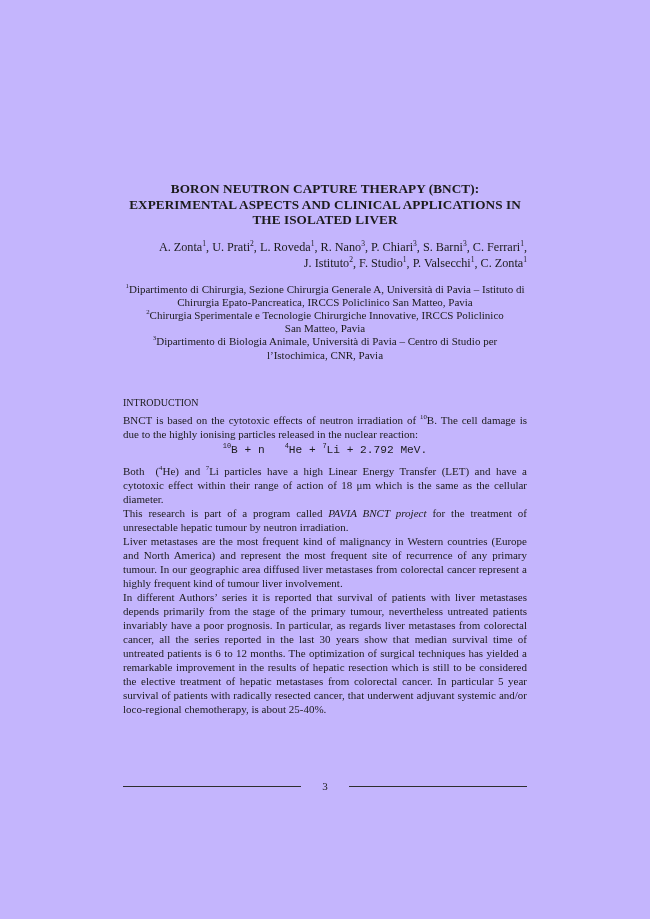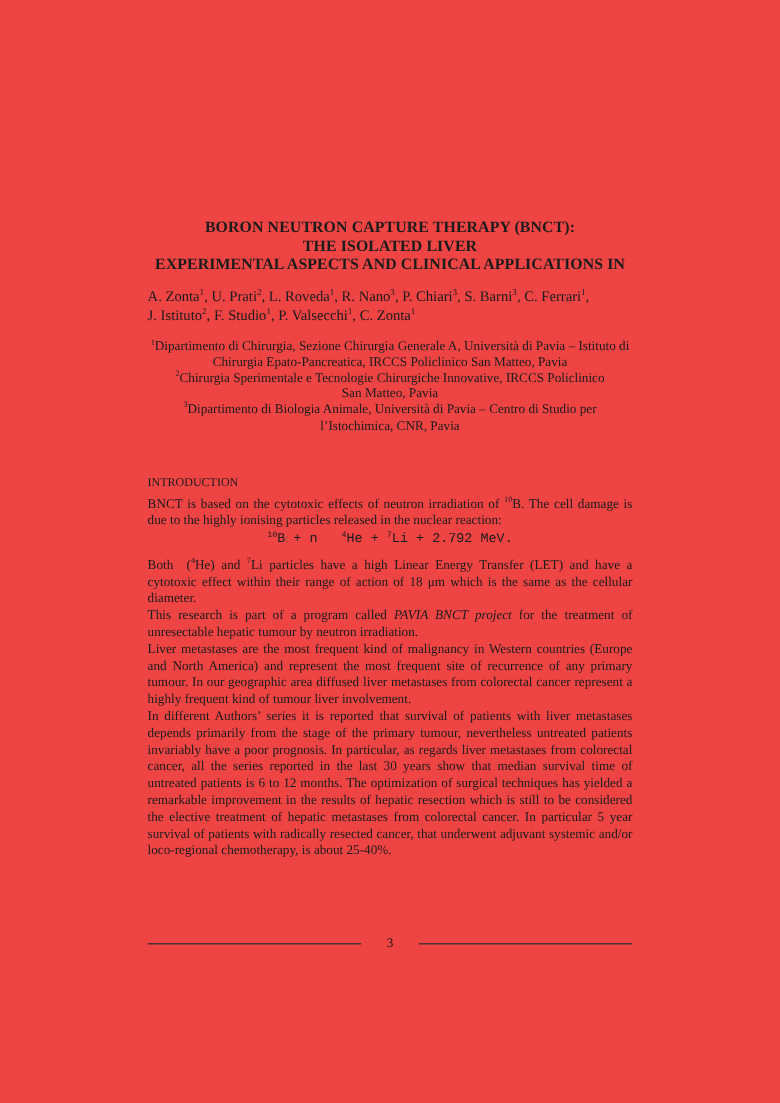--- a/index.html
+++ b/index.html
@@ -5,41 +5,41 @@
   html, body {
     margin: 0;
     padding: 0;
     background: #ffffff;
     overflow: hidden;
   }
   .sheet {
     position: relative;
     width: 650px;
     height: 919px;
-    background: #ef4444;
+    background: #c4b5fd;
     color: #1b1b1b;
     font-family: "Liberation Serif", serif;
   }
   .content {
     position: absolute;
     left: 123px;
     top: 181px;
     width: 404px;
   }
   .title {
     text-align: center;
     font-weight: bold;
     font-size: 13.2px;
     line-height: 15.5px;
     letter-spacing: 0.1px;
   }
   .title-line { white-space: nowrap; }
   .authors {
     margin-top: 11px;
-    text-align: left;
+    text-align: right;
     font-size: 12.2px;
     line-height: 16px;
   }
   .authors-line { white-space: nowrap; }
   .affiliations {
     margin-top: 12px;
     text-align: center;
     font-size: 11px;
     line-height: 13.2px;
   }
@@ -97,22 +97,22 @@
   }
 </style>
 </head>
 <body>
 
 <div class="sheet">
   <div class="content">
 
     <div class="title">
       <div class="title-line">BORON NEUTRON CAPTURE THERAPY (BNCT):</div>
+      <div class="title-line">EXPERIMENTAL ASPECTS AND CLINICAL APPLICATIONS IN</div>
       <div class="title-line">THE ISOLATED LIVER</div>
-      <div class="title-line">EXPERIMENTAL ASPECTS AND CLINICAL APPLICATIONS IN</div>
     </div>
 
     <div class="authors">
       <div class="authors-line"><span><span>A. Zonta</span><sup>1</sup><span>, </span></span><span><span>U. Prati</span><sup>2</sup><span>, </span></span><span><span>L. Roveda</span><sup>1</sup><span>, </span></span><span><span>R. Nano</span><sup>3</sup><span>, </span></span><span><span>P. Chiari</span><sup>3</sup><span>, </span></span><span><span>S. Barni</span><sup>3</sup><span>, </span></span><span><span>C. Ferrari</span><sup>1</sup><span>,</span></span></div>
       <div class="authors-line"><span><span>J. Istituto</span><sup>2</sup><span>, </span></span><span><span>F. Studio</span><sup>1</sup><span>, </span></span><span><span>P. Valsecchi</span><sup>1</sup><span>, </span></span><span><span>C. Zonta</span><sup>1</sup><span></span></span></div>
     </div>
 
     <div class="affiliations">
       <div class="affil-line"><sup>1</sup><span>Dipartimento di Chirurgia, Sezione Chirurgia Generale A, Università di Pavia – Istituto di</span></div>
       <div class="affil-line">Chirurgia Epato-Pancreatica, IRCCS Policlinico San Matteo, Pavia</div>

